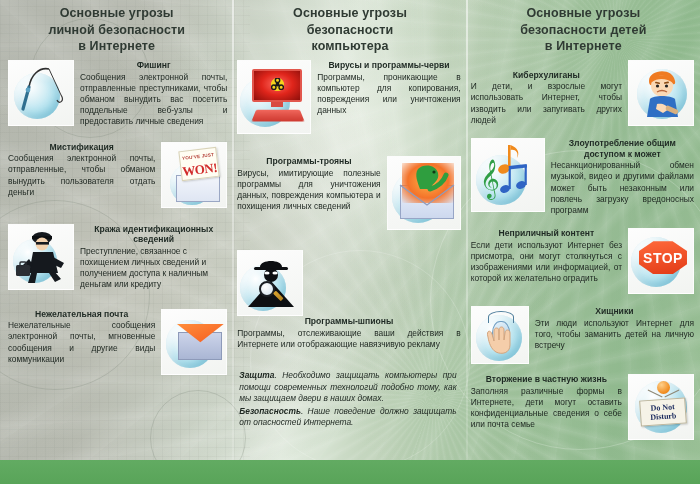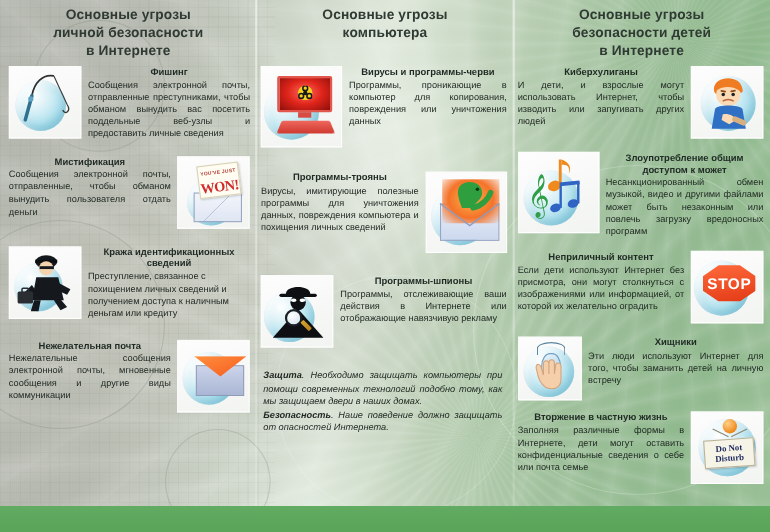--- a/index.html
+++ b/index.html
@@ -342,20 +342,21 @@
   <div class="bg-bottom-band"></div>
 
   <div class="headers">
     <div class="hdr">
       <span>Основные угрозы</span>
       <span>личной безопасности</span>
       <span>в Интернете</span>
     </div>
     <div class="hdr">
       <span>Основные угрозы</span>
+      <span>безопасности</span>
       <span>компьютера</span>
     </div>
     <div class="hdr">
       <span>Основные угрозы</span>
       <span>безопасности детей</span>
       <span>в Интернете</span>
     </div>
   </div>
 
   <div class="cols">
@@ -465,21 +466,21 @@
             <circle cx="46" cy="15" r="1.6" fill="#0d3b14"></circle>
             <path d="M12 28 L39 48 L66 28" stroke="#8e9cbe" stroke-width="1.3" fill="none"></path>
           </svg>
         </div>
         <div class="txt">
           <div class="ttl">Программы-трояны</div>
           <div class="body">Вирусы, имитирующие полезные программы для уничтожения данных, повреждения компьютера и похищения личных сведений</div>
         </div>
       </div>
 
-      <div class="entry img-left" style="margin-bottom:18px;margin-top:12px;">
+      <div class="entry img-left" style="margin-bottom:18px;margin-top:12px;flex-direction:column;">
         <div class="ico">
           <div class="bubble" style="left:2px;top:14px;width:46px;height:46px;"></div>
           <svg width="66" height="66" style="position:absolute;left:0;top:0;">
             <path d="M22 16 C 22 8, 44 8, 44 16 L 48 18 L 18 18 Z" fill="#0d0f12"></path>
             <rect x="16" y="16" width="34" height="3" rx="1.5" fill="#0d0f12"></rect>
             <circle cx="33" cy="24" r="7" fill="#0d0f12"></circle>
             <path d="M33 30 L56 56 L10 56 Z" fill="#0d0f12"></path>
             <ellipse cx="29" cy="22" rx="2.6" ry="1.6" fill="#fff"></ellipse>
             <ellipse cx="37" cy="22" rx="2.6" ry="1.6" fill="#fff"></ellipse>
           </svg>
@@ -497,21 +498,21 @@
           <b>Защита</b><span>. Необходимо защищать компьютеры при помощи современных технологий подобно тому, как мы защищаем двери в наших домах.</span>
         </p>
         <p>
           <b>Безопасность</b><span>. Наше поведение должно защищать от опасностей Интернета.</span>
         </p>
       </div>
     </div>
 
     <div class="col col-3">
 
-      <div class="entry img-right" style="margin-bottom:12px;">
+      <div class="entry img-right" style="margin-bottom:12px;align-items:flex-end;">
         <div class="ico">
           <div class="bubble" style="left:8px;top:8px;width:50px;height:50px;"></div>
           <svg width="66" height="66" style="position:absolute;left:0;top:0;">
             <path d="M20 20 C 20 8, 44 6, 46 20 C 47 24, 44 24, 43 22 C 40 16, 26 16, 24 23 C 23 25, 20 25, 20 20 Z" fill="#ef7b22"></path>
             <ellipse cx="33" cy="25" rx="11" ry="10.5" fill="#fbd9b5"></ellipse>
             <path d="M23 17 C 28 13, 40 13, 44 19 L 44 22 C 38 17, 28 17, 23 21 Z" fill="#ef7b22"></path>
             <rect x="26" y="21" width="5" height="1.6" rx=".8" fill="#8a4a12" transform="rotate(12 28 22)"></rect>
             <rect x="35" y="21" width="5" height="1.6" rx=".8" fill="#8a4a12" transform="rotate(-12 37 22)"></rect>
             <circle cx="28.5" cy="25" r="1.6" fill="#222"></circle>
             <circle cx="37.5" cy="25" r="1.6" fill="#222"></circle>

